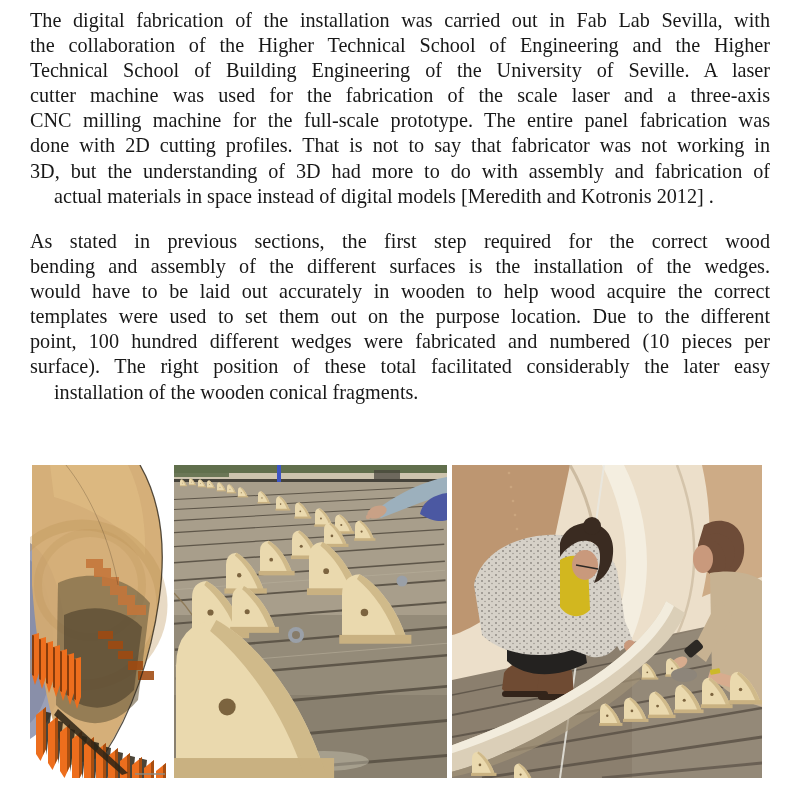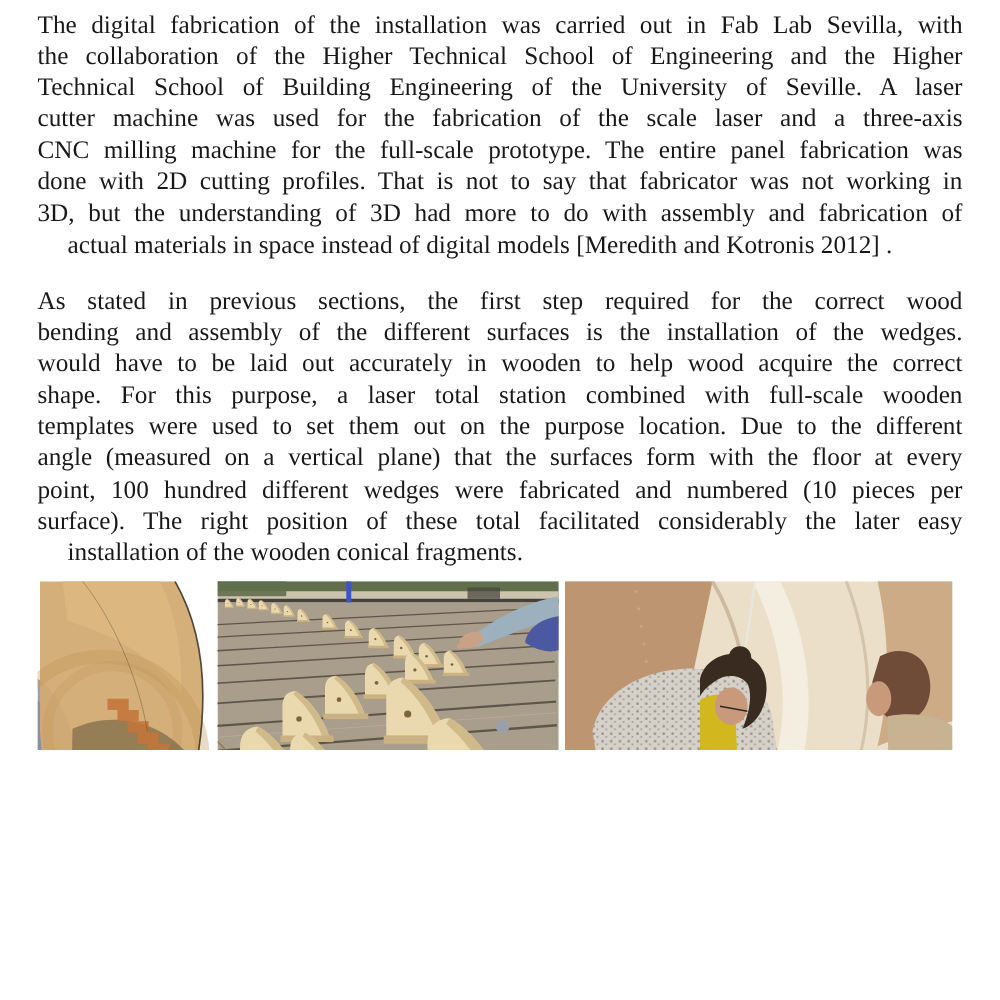--- a/index.html
+++ b/index.html
@@ -1,16 +1,16 @@
 <!DOCTYPE html>
 <html><head>
 <meta charset="utf-8">
 <style>
   html,body{margin:0;padding:0;background:#ffffff;}
-  .page{position:relative;width:800px;height:600px;background:#ffffff;overflow:hidden;
+  .page{position:relative;width:800px;height:800px;background:#ffffff;overflow:hidden;
         font-family:"Liberation Serif","DejaVu Serif",serif;}
   .textblock{position:absolute;left:30px;top:8px;width:740px;color:#181818;
              font-size:20.2px;line-height:25.1px;}
   .para{margin:0;}
   .line{text-align:justify;text-align-last:justify;}
   .line.last{text-align-last:left;margin-left:24px;}
   .fig{position:absolute;top:465px;height:313px;margin:0;padding:0;}
   .fig svg{display:block;width:100%;height:100%;}
   #fig1{left:30px;width:140px;}
   #fig2{left:174px;width:273px;}
@@ -31,23 +31,21 @@
       <div class="line">CNC milling machine for the full-scale prototype. The entire panel fabrication was</div>
       <div class="line">done with 2D cutting profiles. That is not to say that fabricator was not working in</div>
       <div class="line">3D, but the understanding of 3D had more to do with assembly and fabrication of</div>
       <div class="line last">actual materials in space instead of digital models [Meredith and Kotronis 2012] .</div>
     <p></p>
     <p class="para indent">
       </p>
       <div class="line first">As stated in previous sections, the first step required for the correct wood</div>
       <div class="line">bending and assembly of the different surfaces is the installation of the wedges.</div>
       <div class="line">would have to be laid out accurately in wooden to help wood acquire the correct</div>
-      <div class="line">shape. For this purpose, a laser total station combined with full-scale wooden</div>
       <div class="line">templates were used to set them out on the purpose location. Due to the different</div>
-      <div class="line">angle (measured on a vertical plane) that the surfaces form with the floor at every</div>
       <div class="line">point, 100 hundred different wedges were fabricated and numbered (10 pieces per</div>
       <div class="line">surface). The right position of these total facilitated considerably the later easy</div>
       <div class="line last">installation of the wooden conical fragments.</div>
     <p></p>
   </div>
 
   <figure class="fig" id="fig1">
     <svg viewBox="0 0 140 313" preserveAspectRatio="none">
       <defs>
         <g id="finL">

